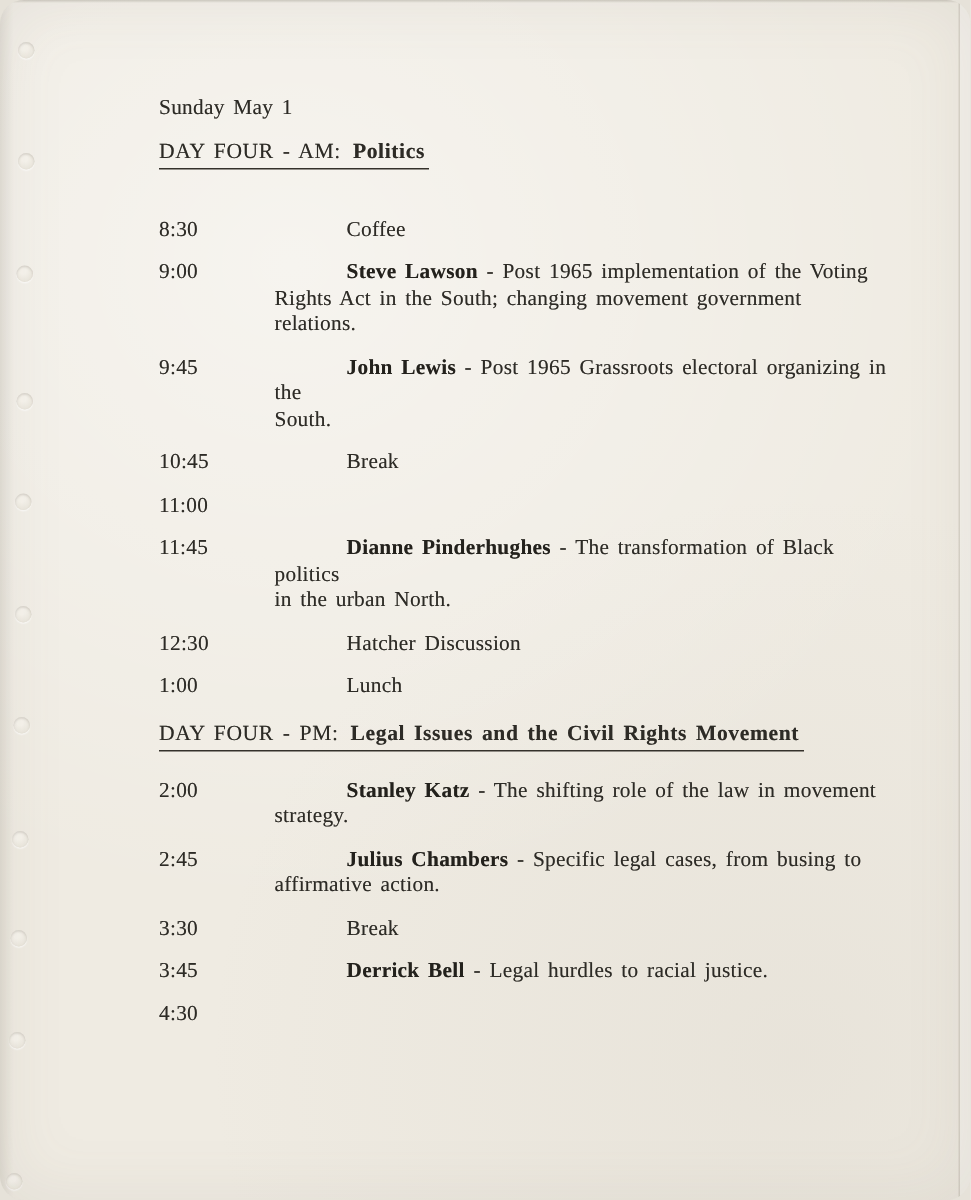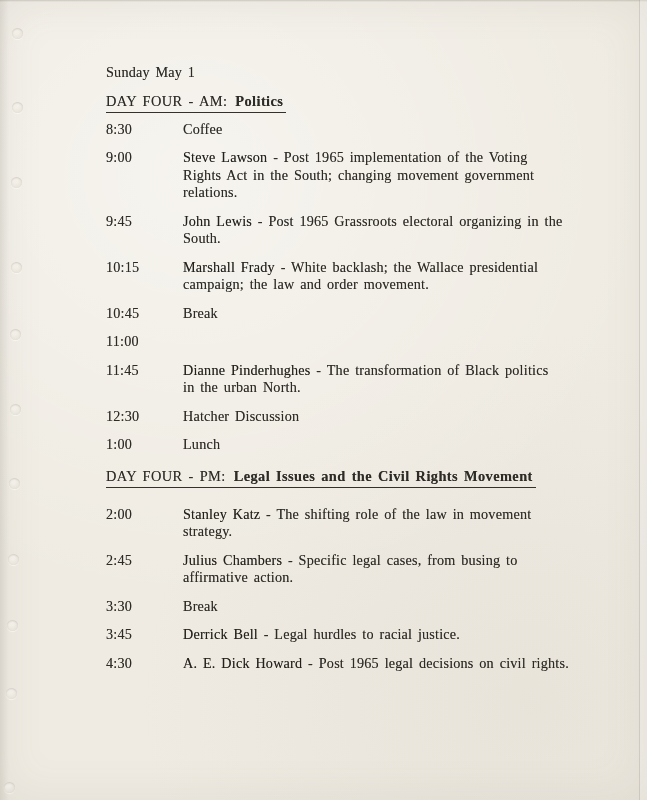--- a/index.html
+++ b/index.html
@@ -8,20 +8,21 @@
     font-family:"Liberation Serif","DejaVu Serif",serif;
     background:#e6e2d9;
   }
   .page{
     position:relative;width:647px;height:800px;overflow:hidden;
     background:
       radial-gradient(120% 90% at 30% 22%, rgba(255,255,255,0.45), rgba(255,255,255,0) 60%),
       radial-gradient(110% 85% at 82% 88%, rgba(196,189,176,0.16), rgba(196,189,176,0) 55%),
       #efebe2;
     color:#2d2b26;
+    border-radius:16px;
   }
   .page::after{
     content:"";position:absolute;inset:0;pointer-events:none;
     box-shadow:inset 0 0 46px rgba(118,112,100,0.10);
   }
   .edge-top{position:absolute;top:0;left:0;right:0;height:2px;
     background:linear-gradient(to bottom, rgba(150,145,133,0.38), rgba(150,145,133,0));}
   .edge-left{position:absolute;top:0;left:0;bottom:0;width:9px;
     background:linear-gradient(to right, rgba(138,132,120,0.16), rgba(138,132,120,0));}
   .edge-right-line{position:absolute;top:0;bottom:0;right:7px;width:1.5px;
@@ -30,31 +31,31 @@
     background:rgba(255,255,255,0.28);}
   .hole{
     position:absolute;width:11px;height:11px;border-radius:50%;
     background:radial-gradient(circle at 40% 35%, #f6f3ec 20%, #e8e4da 85%);
     box-shadow:0 1px 1px rgba(255,255,255,0.65), inset 0 1px 1.5px rgba(108,102,90,0.20);
   }
   .content{position:absolute;left:106px;top:64px;width:514px;
     font-size:14.2px;line-height:17.5px;letter-spacing:0.2px;word-spacing:2px;
     text-shadow:0 0 0.3px rgba(45,43,38,0.5);}
   .date-line{margin-bottom:11px;}
-  .title-row{margin-bottom:8px;}
+  .title-row{margin-bottom:32px;}
   .pm .title-row{margin-top:14px;margin-bottom:18px;}
   .section-title{
     display:inline-block;border-bottom:1.6px solid #34312b;
     padding:0 3px 1.5px 0;font-size:14.4px;letter-spacing:0.4px;
   }
   .section-title .topic{font-weight:bold;margin-left:8px;}
   .row{display:flex;margin-bottom:11px;}
   .time{flex:none;width:37px;text-align:left;}
   .desc{margin-left:40px;width:422px;}
-  .speaker{font-weight:normal;color:#23211c;}
+  .speaker{font-weight:bold;color:#23211c;margin-left:48px;}
   .desc-text{white-space:pre-line;}
 </style>
 </head>
 <body>
 
 <div class="page">
 
   <div class="edge-top"></div>
   <div class="edge-left"></div>
   <div class="edge-right-line"></div>
@@ -90,25 +91,20 @@
         <div class="desc"><span class="speaker">Steve Lawson</span><span class="desc-text"> - Post 1965 implementation of the Voting
 Rights Act in the South; changing movement government
 relations.</span></div>
       </div>
       <div class="row">
         <div class="time">9:45</div>
         <div class="desc"><span class="speaker">John Lewis</span><span class="desc-text"> - Post 1965 Grassroots electoral organizing in the
 South.</span></div>
       </div>
       <div class="row">
-        <div class="time">10:15</div>
-        <div class="desc"><span class="speaker">Marshall Frady</span><span class="desc-text"> - White backlash; the Wallace presidential
-campaign; the law and order movement.</span></div>
-      </div>
-      <div class="row">
         <div class="time">10:45</div>
         <div class="desc"><span class="speaker"></span><span class="desc-text">Break</span></div>
       </div>
       <div class="row">
         <div class="time">11:00</div>
       </div>
       <div class="row">
         <div class="time">11:45</div>
         <div class="desc"><span class="speaker">Dianne Pinderhughes</span><span class="desc-text"> - The transformation of Black politics
 in the urban North.</span></div>
@@ -141,18 +137,17 @@
       <div class="row">
         <div class="time">3:30</div>
         <div class="desc"><span class="speaker"></span><span class="desc-text">Break</span></div>
       </div>
       <div class="row">
         <div class="time">3:45</div>
         <div class="desc"><span class="speaker">Derrick Bell</span><span class="desc-text"> - Legal hurdles to racial justice.</span></div>
       </div>
       <div class="row">
         <div class="time">4:30</div>
-        <div class="desc"><span class="speaker">A. E. Dick Howard</span><span class="desc-text"> - Post 1965 legal decisions on civil rights.</span></div>
       </div>
     </section>
 
   </div>
 </div>
 
 </body></html>

